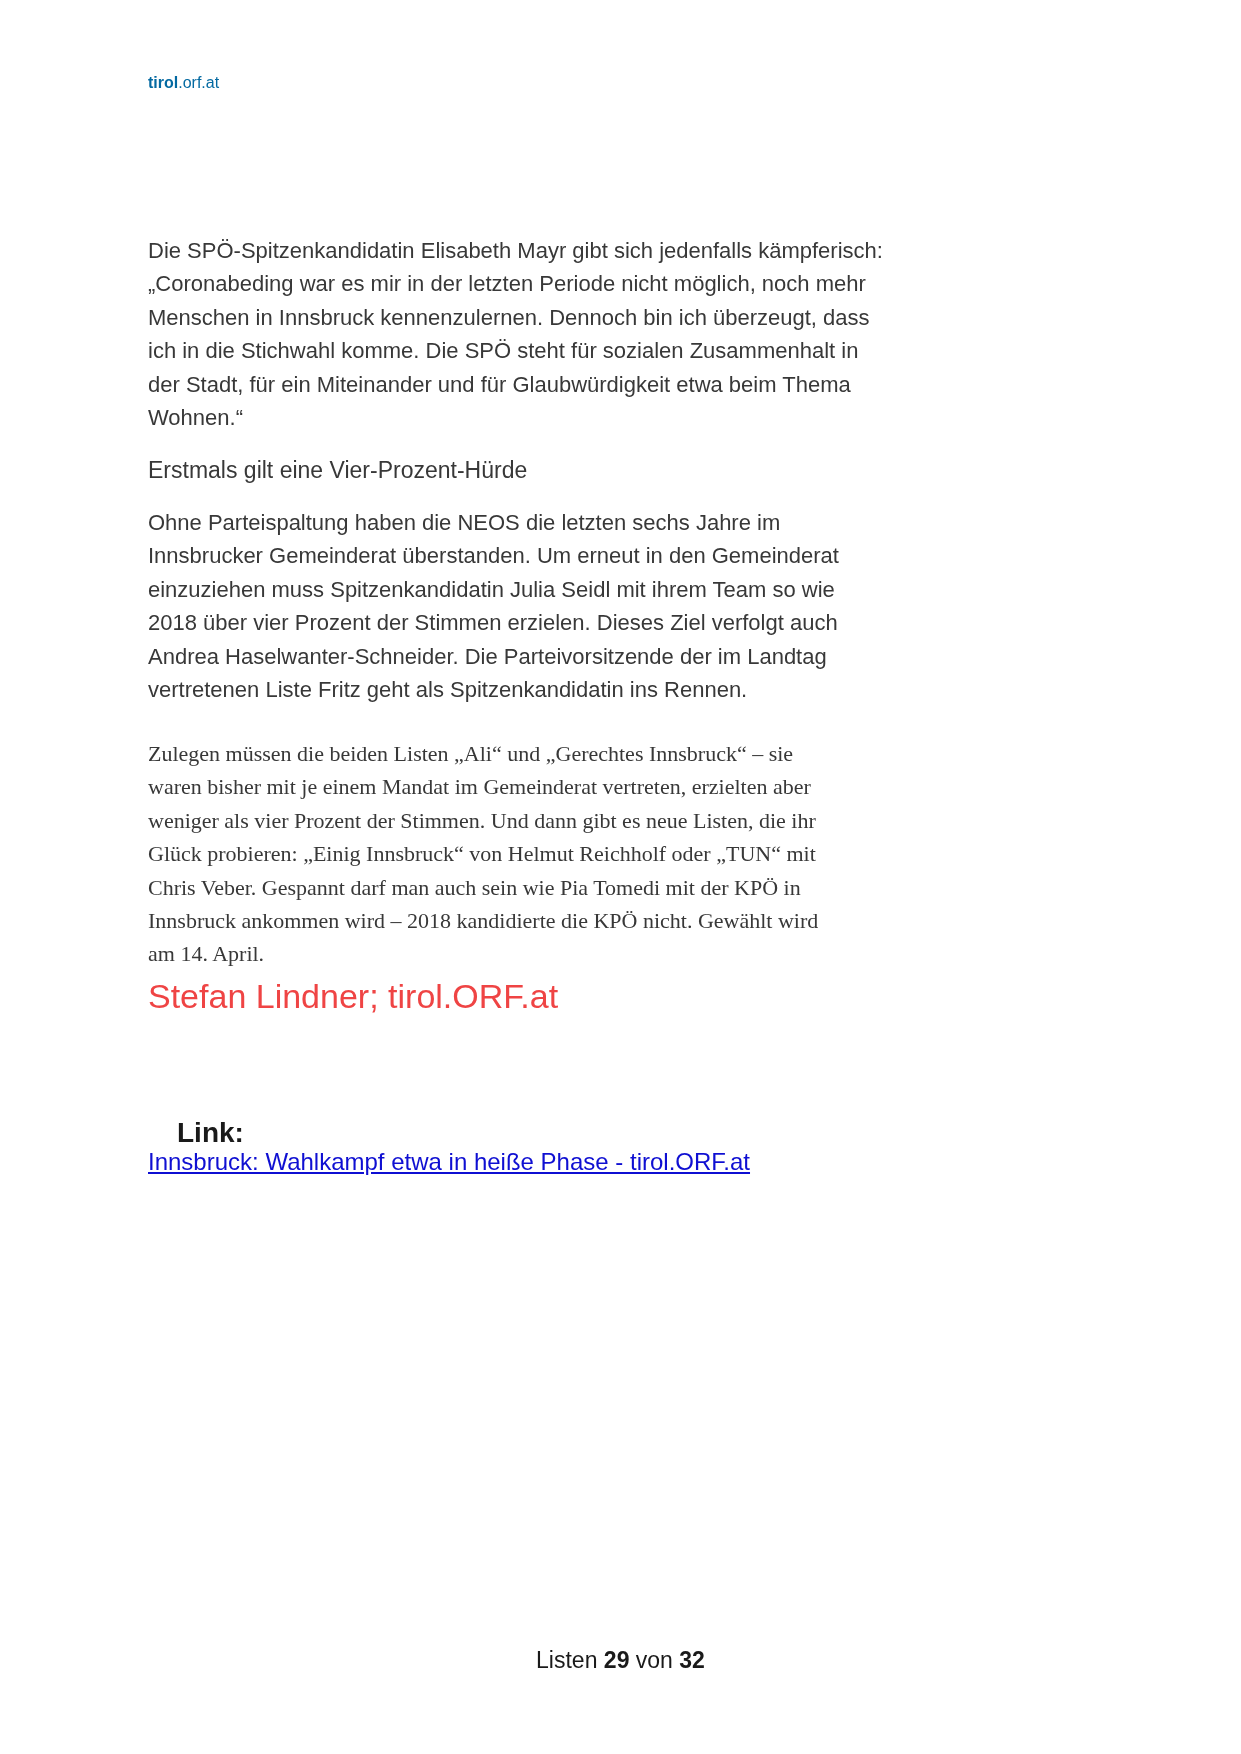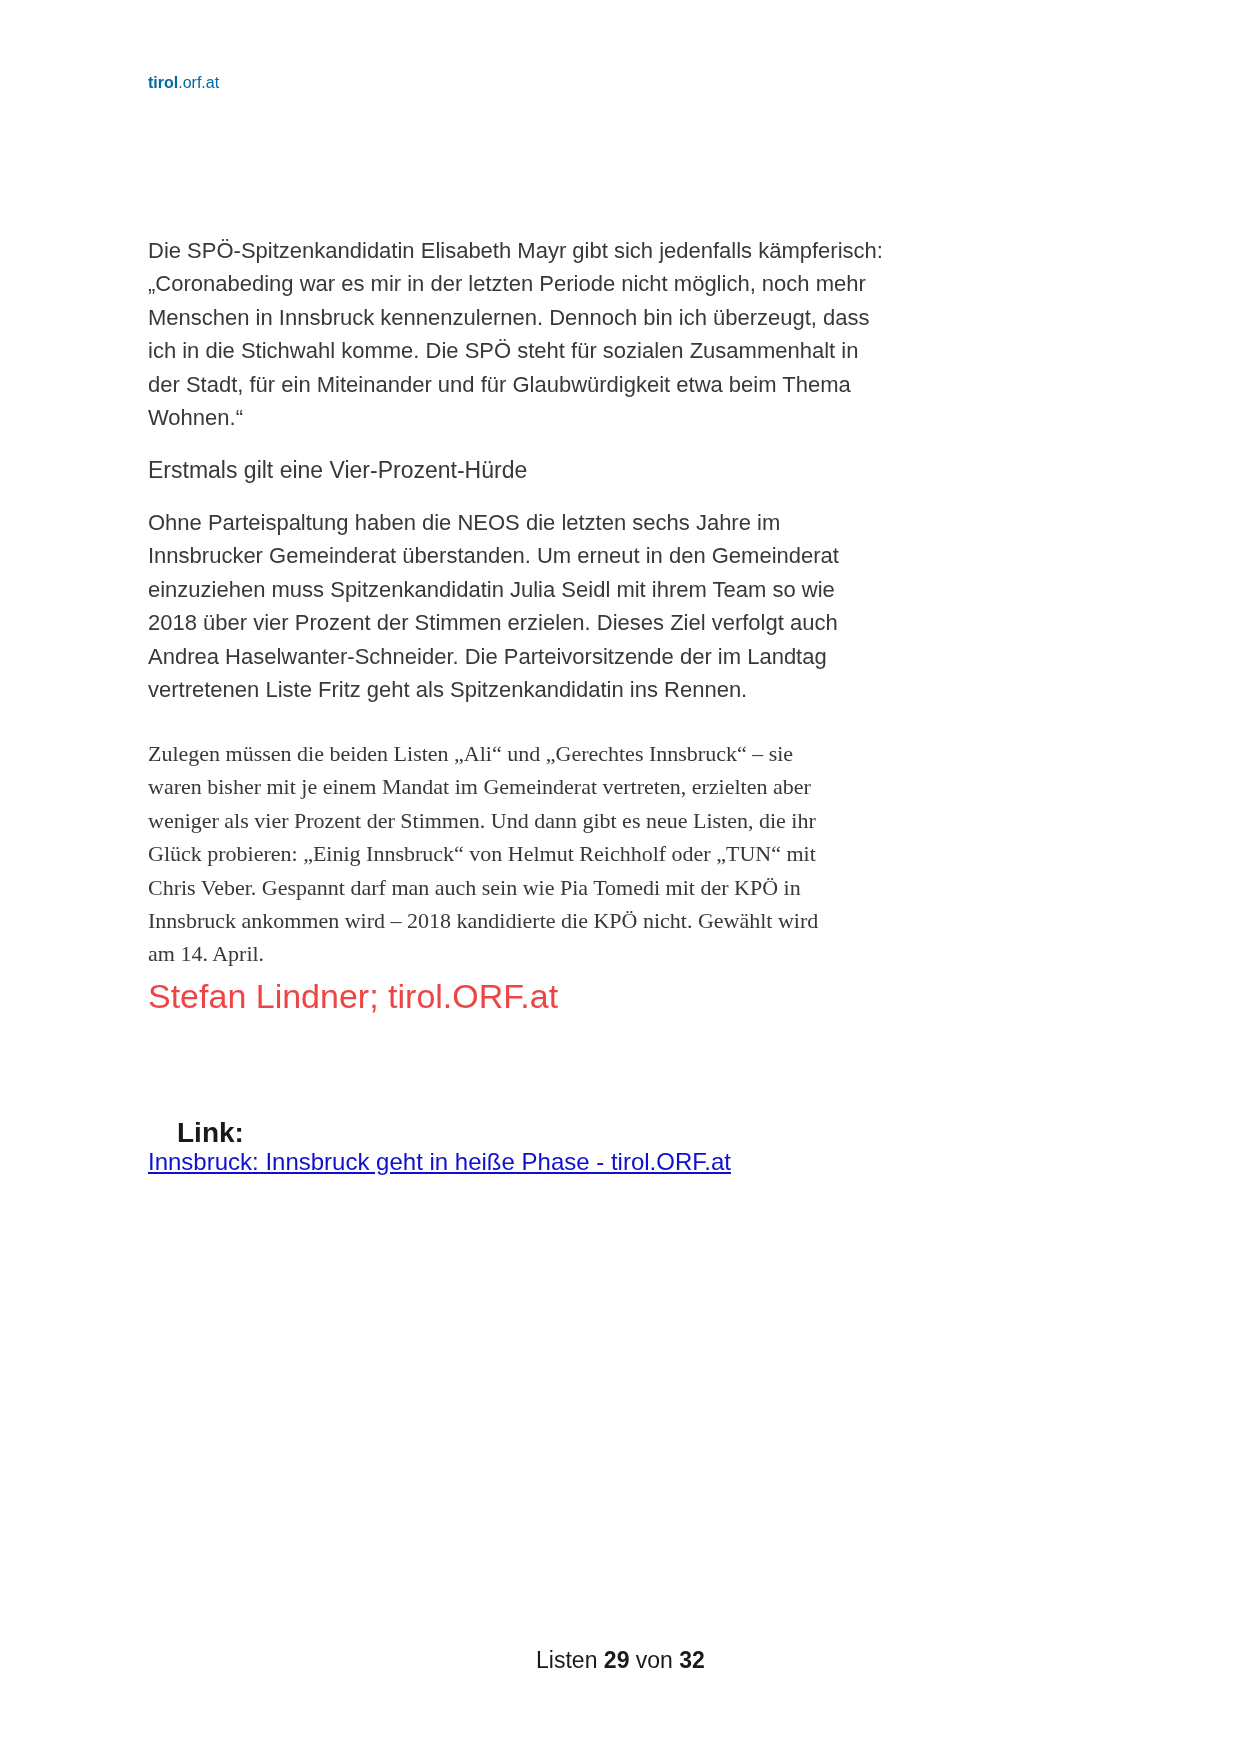--- a/index.html
+++ b/index.html
@@ -115,19 +115,19 @@
 weniger als vier Prozent der Stimmen. Und dann gibt es neue Listen, die ihr
 Glück probieren: „Einig Innsbruck“ von Helmut Reichholf oder „TUN“ mit
 Chris Veber. Gespannt darf man auch sein wie Pia Tomedi mit der KPÖ in
 Innsbruck ankommen wird – 2018 kandidierte die KPÖ nicht. Gewählt wird
 am 14. April.</div>
 
 <div class="abs byline">Stefan Lindner; tirol.ORF.at</div>
 
 <div class="abs link-label">Link:</div>
 
-<a class="abs article-link">Innsbruck: Innsbruck geht in heiße Phase - tirol.ORF.at</a>
+<a class="abs article-link">Innsbruck: Wahlkampf etwa in heiße Phase - tirol.ORF.at</a>
 
 <div class="abs footer"><span>Listen</span>
   <span class="pg-num">29</span>
   <span>von</span>
   <span class="pg-num">32</span>
 </div>
 
 </body></html>

